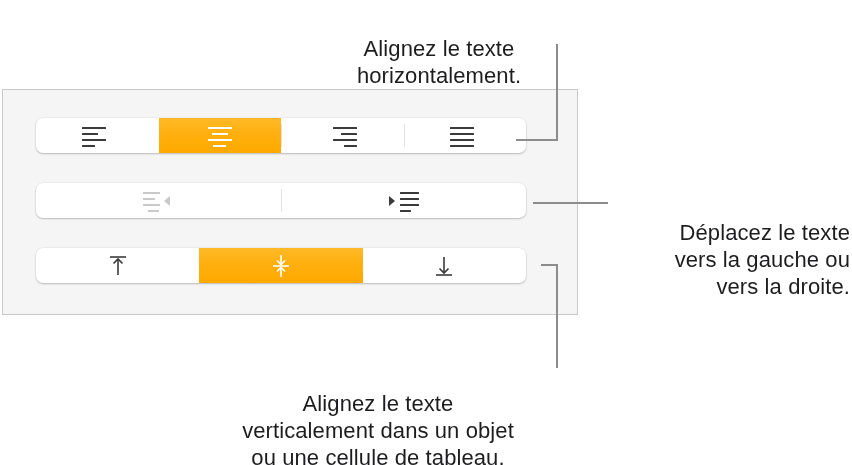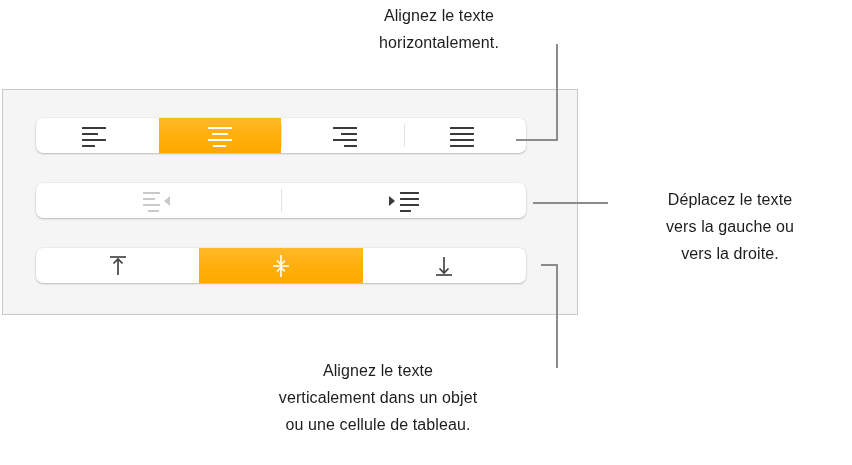--- a/index.html
+++ b/index.html
@@ -92,27 +92,28 @@
   .tri-right { border-left: 6px solid #3a3a3a; }
   .tri-left  { border-right: 6px solid #c9c9c9; }
 
   
   .vsvg { display: block; }
 
   
   .callout {
     position: absolute;
     color: #1d1d1f;
-    font-size: 16px;
+    font-size: 22px;
     line-height: 27px;
     letter-spacing: 0.1px;
     white-space: pre-line;
+    margin-top: 33px;
   }
   #callout-horizontal { left: 318px; top: 2px;   width: 242px; text-align: center; }
-  #callout-indent     { left: 610px; top: 186px; width: 240px; text-align: center; }
+  #callout-indent     { left: 610px; top: 186px; width: 240px; text-align: right; }
   #callout-vertical   { left: 168px; top: 357px; width: 420px; text-align: center; }
 
   
   .leader { position: absolute; background: #8c8c8c; }
   #leader1-v { left: 556px; top: 44px;  width: 1.6px; height: 97px; }
   #leader1-h { left: 516px; top: 139.4px; width: 42px; height: 1.6px; }
   #leader2-h { left: 533px; top: 202px; width: 75px;  height: 1.6px; }
   #leader3-h { left: 541px; top: 264px; width: 17px;  height: 1.6px; }
   #leader3-v { left: 556px; top: 264px; width: 1.6px; height: 104px; }
 </style>

